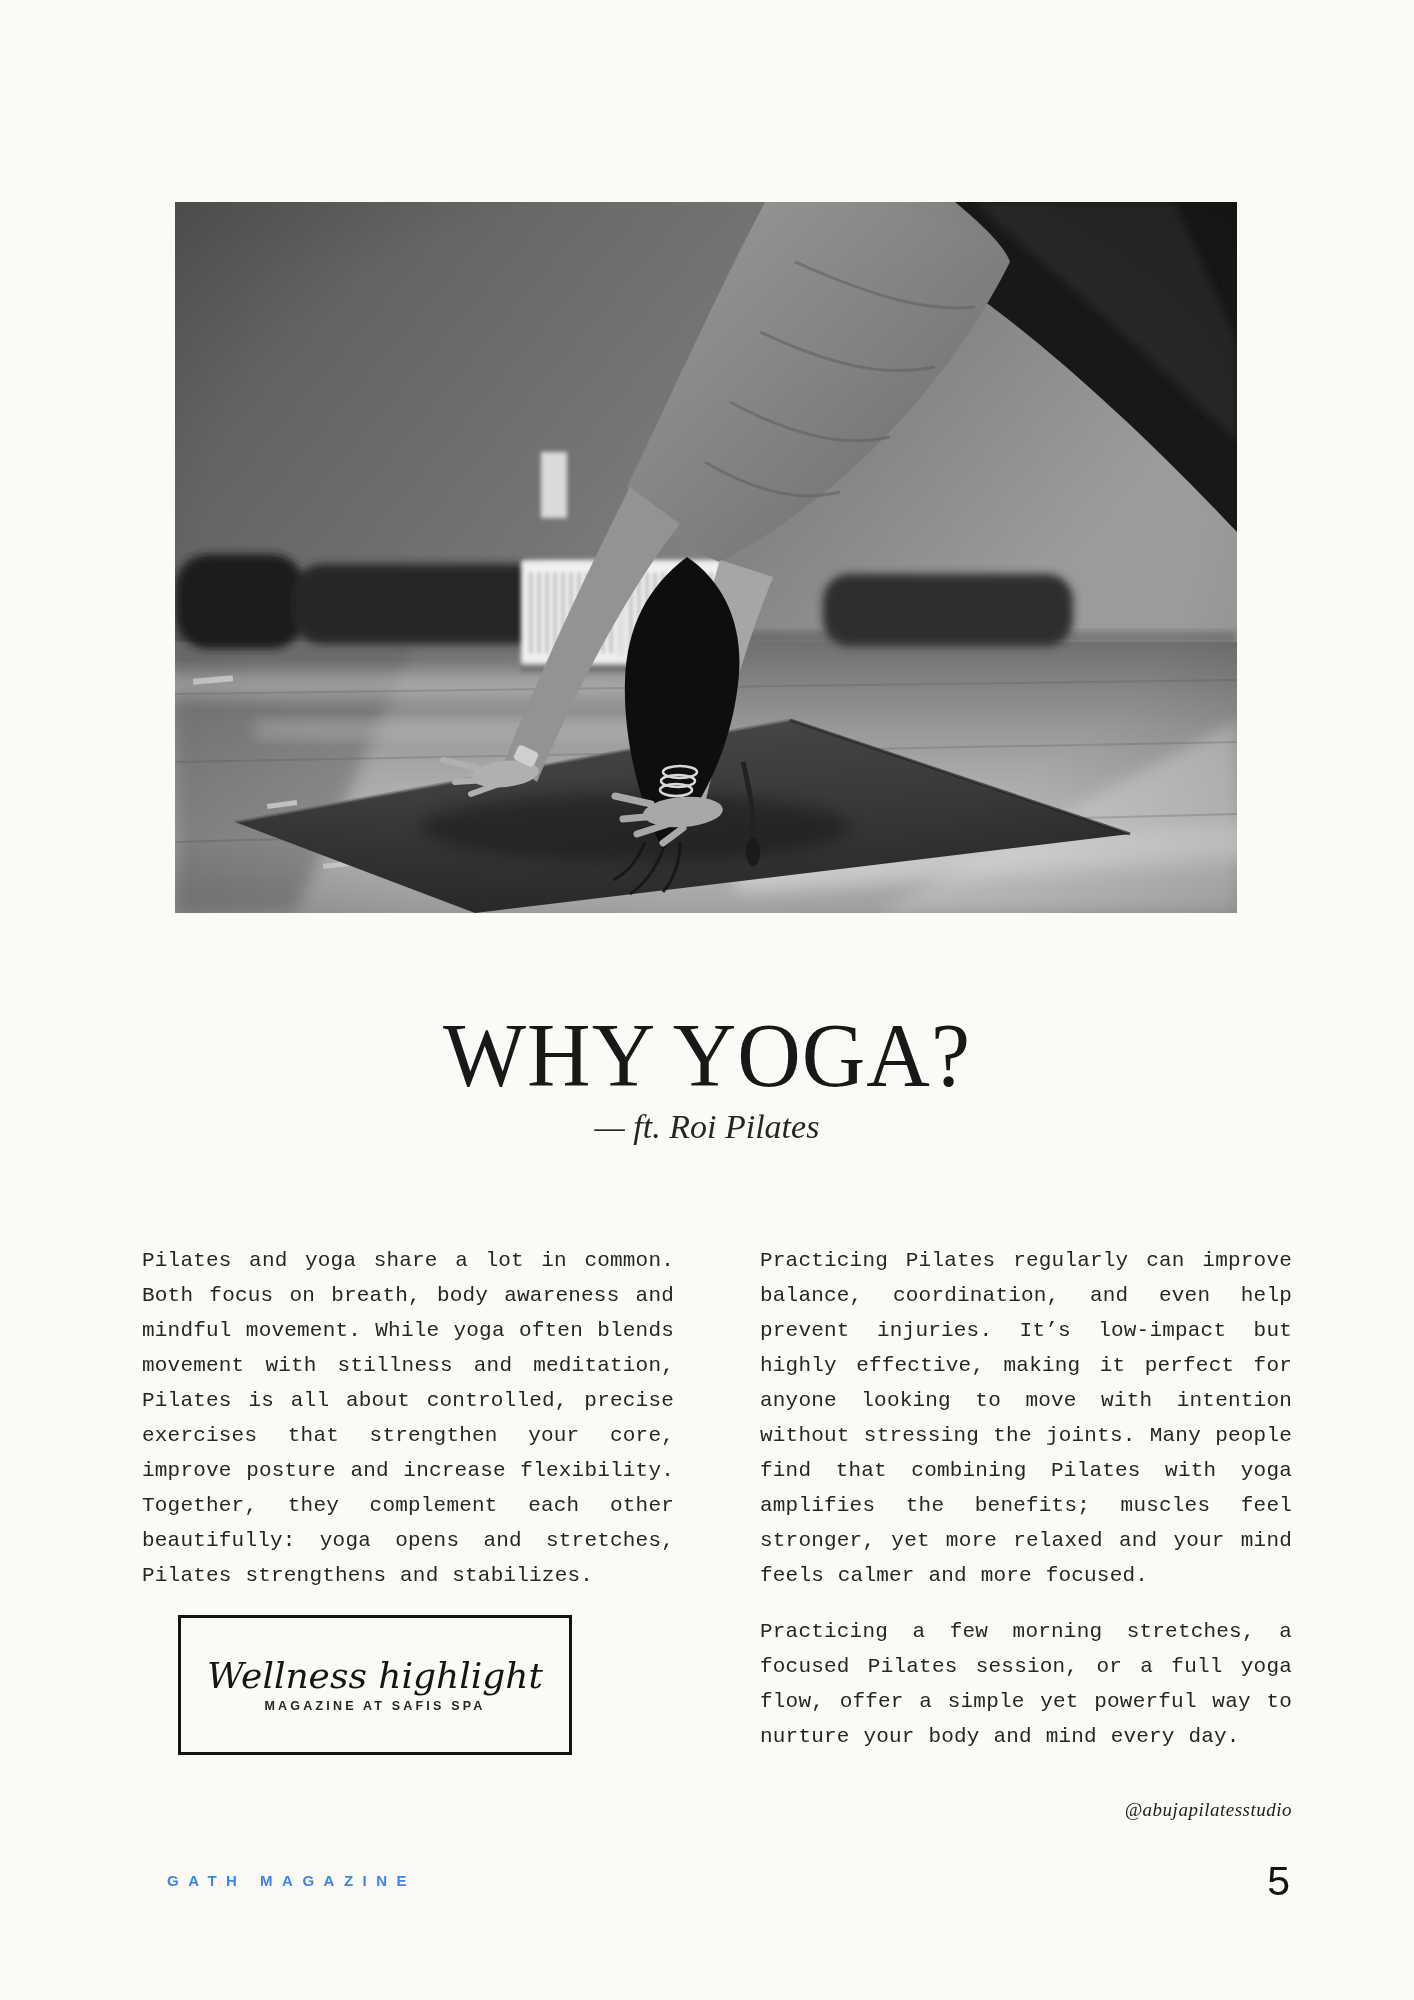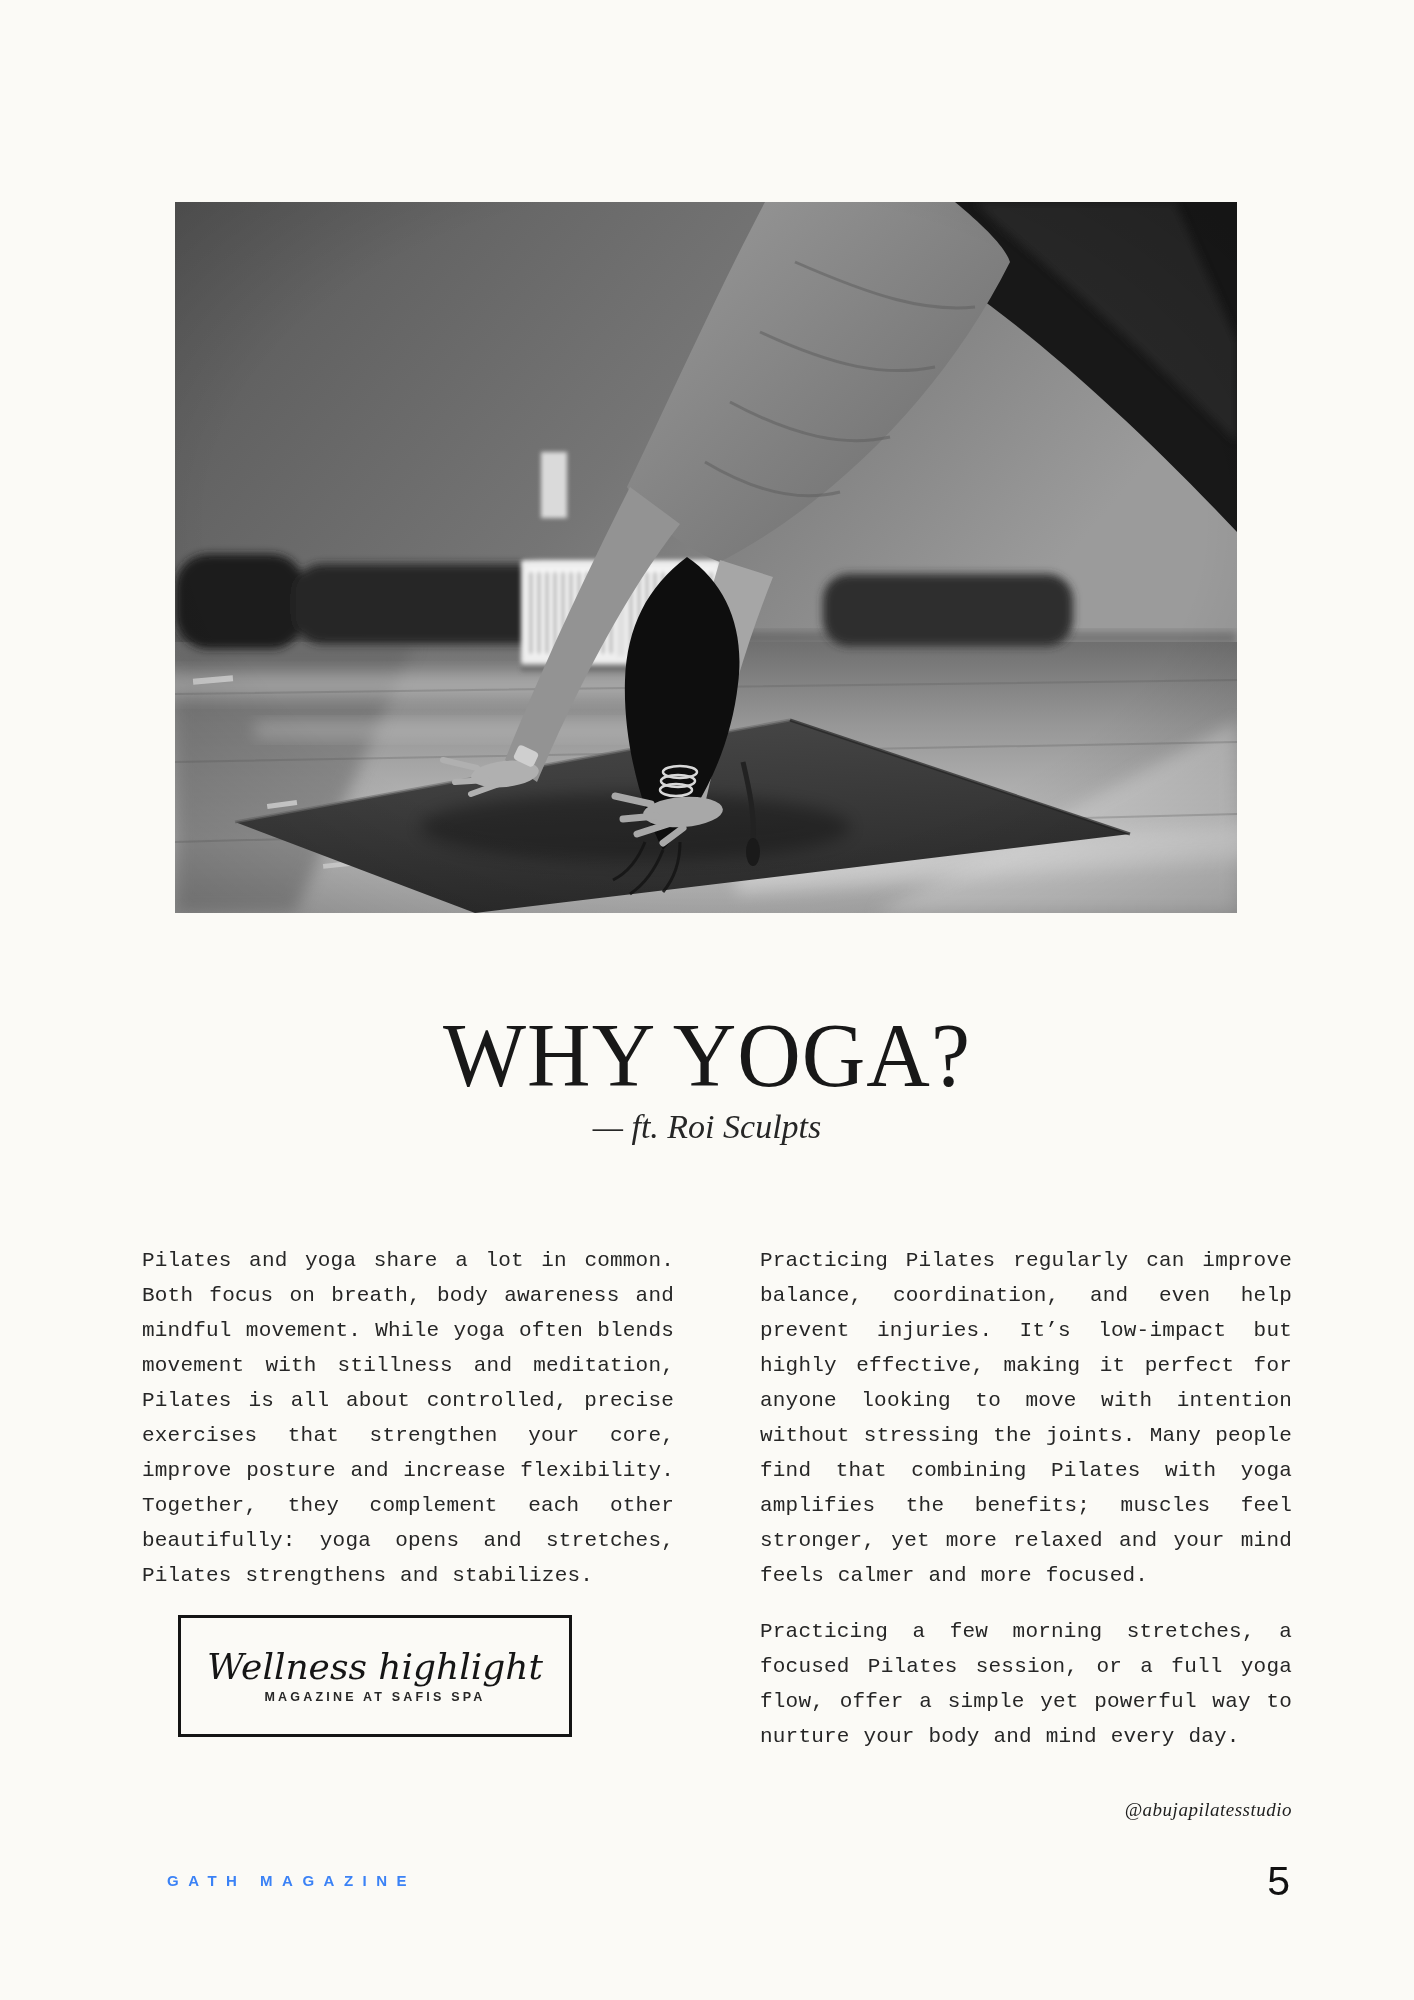--- a/index.html
+++ b/index.html
@@ -32,21 +32,21 @@
   .col p{margin:0;font-family:Liberation Mono, monospace;}
   .col p + p{margin-top:21px;}
   .col-left{left:142px;}
   .col-right{left:760px;}
   .handle{
     margin-top:38px;text-align:right;
     font-family:"Liberation Serif",serif;font-style:italic;
     font-size:19px;letter-spacing:.5px;color:#1d1d1d;
   }
   .highlight-box{
-    position:absolute;left:178px;top:1615px;width:394px;height:122px;
+    position:absolute;left:178px;top:1615px;width:394px;height:140px;
     border:3px solid #141414;box-sizing:border-box;
     display:flex;flex-direction:column;align-items:center;justify-content:center;
     gap:5px;background:#fbfaf6;
   }
   .highlight-script{
     font-family:"DejaVu Serif",serif;font-style:italic;
     font-size:36px;line-height:1;color:#151515;
   }
   .highlight-caption{
     font-size:12.5px;font-weight:700;letter-spacing:3.2px;color:#272727;
@@ -171,21 +171,21 @@
         <path d="M568 560 C575 590 580 615 578 640" stroke="#222222" stroke-width="5" fill="none"></path>
         <ellipse cx="578" cy="650" rx="7" ry="14" fill="#1a1a1a"></ellipse>
       </g>
 
       <rect x="0" y="0" width="1062" height="711" fill="url(#vignG)"></rect>
     </svg>
   </figure>
 
   <h1 class="title">WHY YOGA?</h1>
 
-  <div class="subtitle">— ft. Roi Sculpts</div>
+  <div class="subtitle">— ft. Roi Pilates</div>
 
   <div class="col col-left">
     <p>Pilates and yoga share a lot in common. Both focus on breath, body awareness and mindful movement. While yoga often blends movement with stillness and meditation, Pilates is all about controlled, precise exercises that strengthen your core, improve posture and increase flexibility. Together, they complement each other beautifully: yoga opens and stretches, Pilates strengthens and stabilizes.</p>
   </div>
 
   <div class="col col-right">
     <p>Practicing Pilates regularly can improve balance, coordination, and even help prevent injuries. It’s low-impact but highly effective, making it perfect for anyone looking to move with intention without stressing the joints. Many people find that combining Pilates with yoga amplifies the benefits; muscles feel stronger, yet more relaxed and your mind feels calmer and more focused.</p>
     <p>Practicing a few morning stretches, a focused Pilates session, or a full yoga flow, offer a simple yet powerful way to nurture your body and mind every day.</p>
     <div class="handle">@abujapilatesstudio</div>
   </div>

